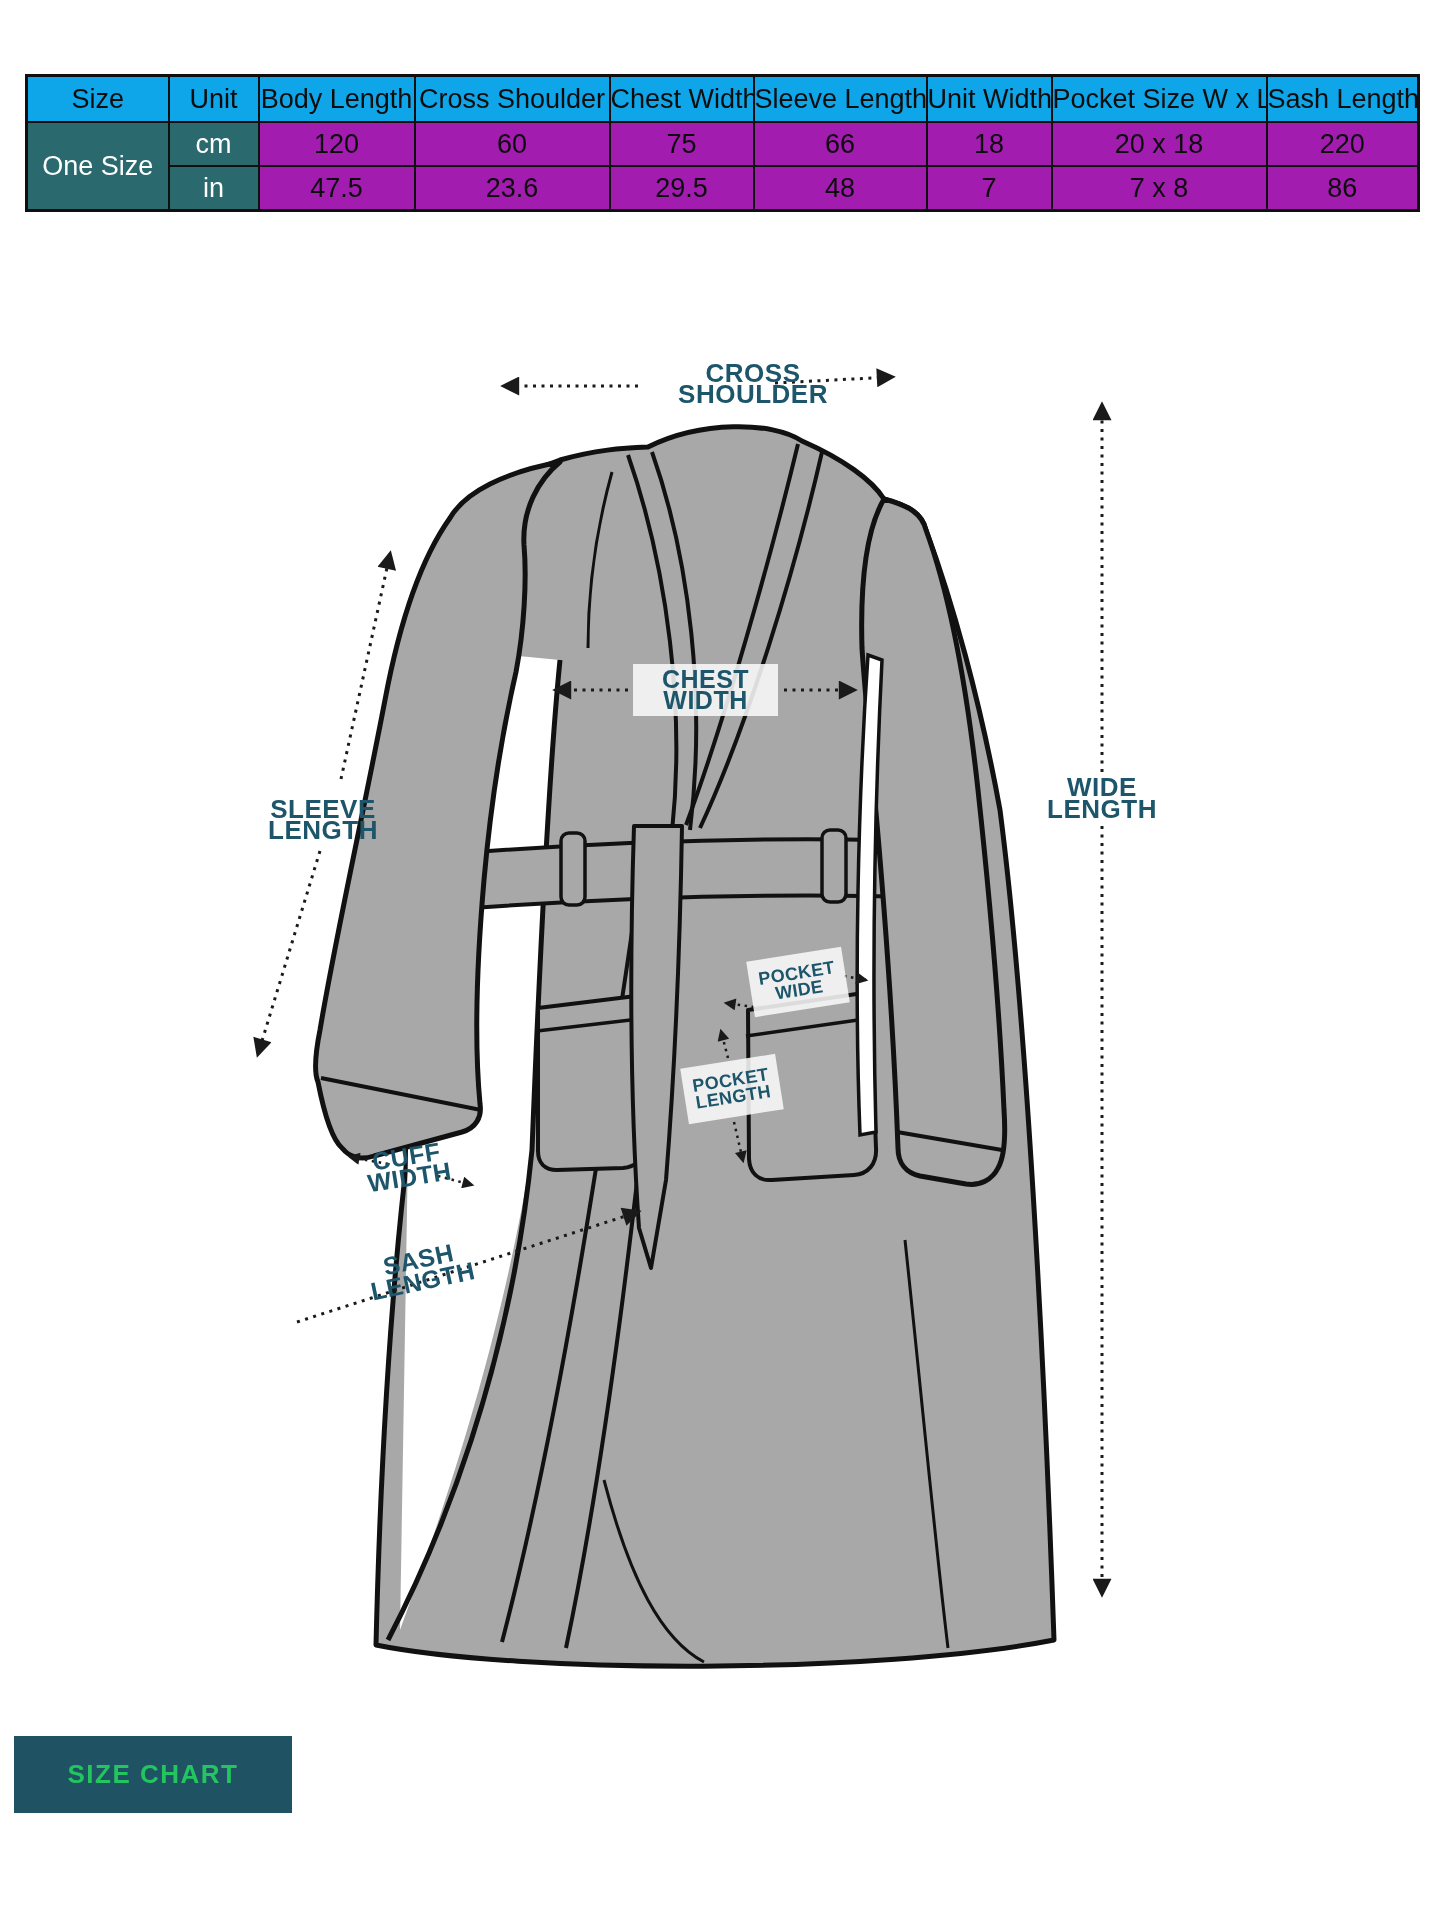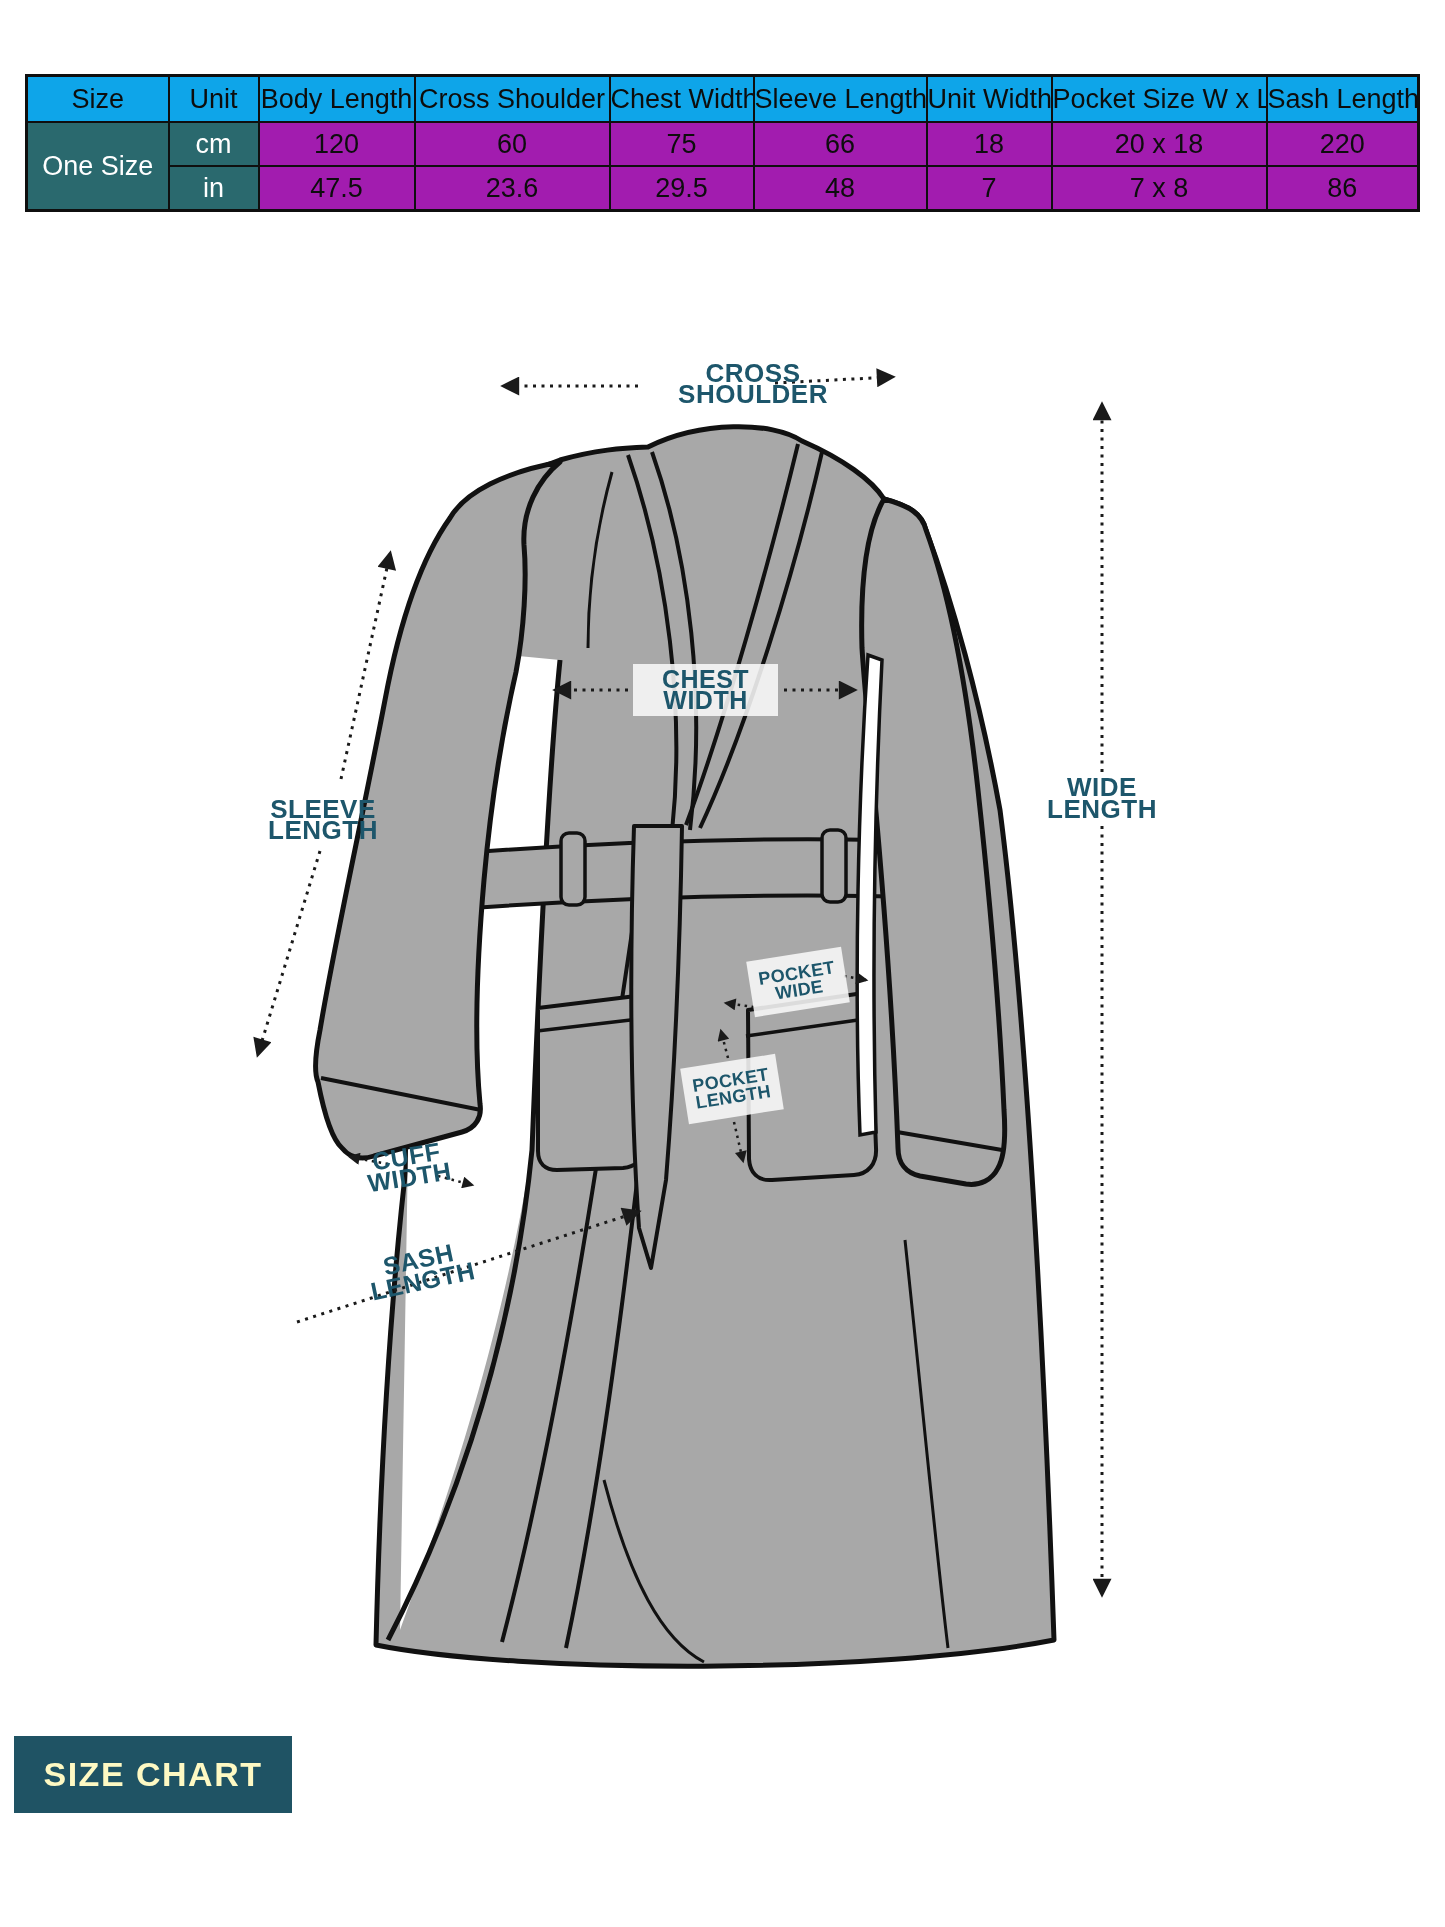--- a/index.html
+++ b/index.html
@@ -33,22 +33,22 @@
   .ann span{display:block;}
   .ann.boxed{
     background:rgba(248,248,248,0.88);
     display:flex;flex-direction:column;justify-content:center;align-items:center;
   }
   .ann.small{font-size:18px;line-height:17px;letter-spacing:0.3px;}
 
   
   #size-chart-badge{
     position:absolute;left:14px;top:1736px;width:278px;height:77px;
-    background:#1f5364;color:#fef9c3;display:flex;align-items:center;justify-content:center;
-    font-weight:bold;font-size:34px;letter-spacing:1.5px;z-index:6;
+    background:#1f5364;color:#22c55e;display:flex;align-items:center;justify-content:center;
+    font-weight:bold;font-size:26px;letter-spacing:1.5px;z-index:6;
   }
 </style>
 </head>
 <body>
 
 <div id="canvas">
 
   <table id="size-table">
     <colgroup>
       <col style="width:142px">

